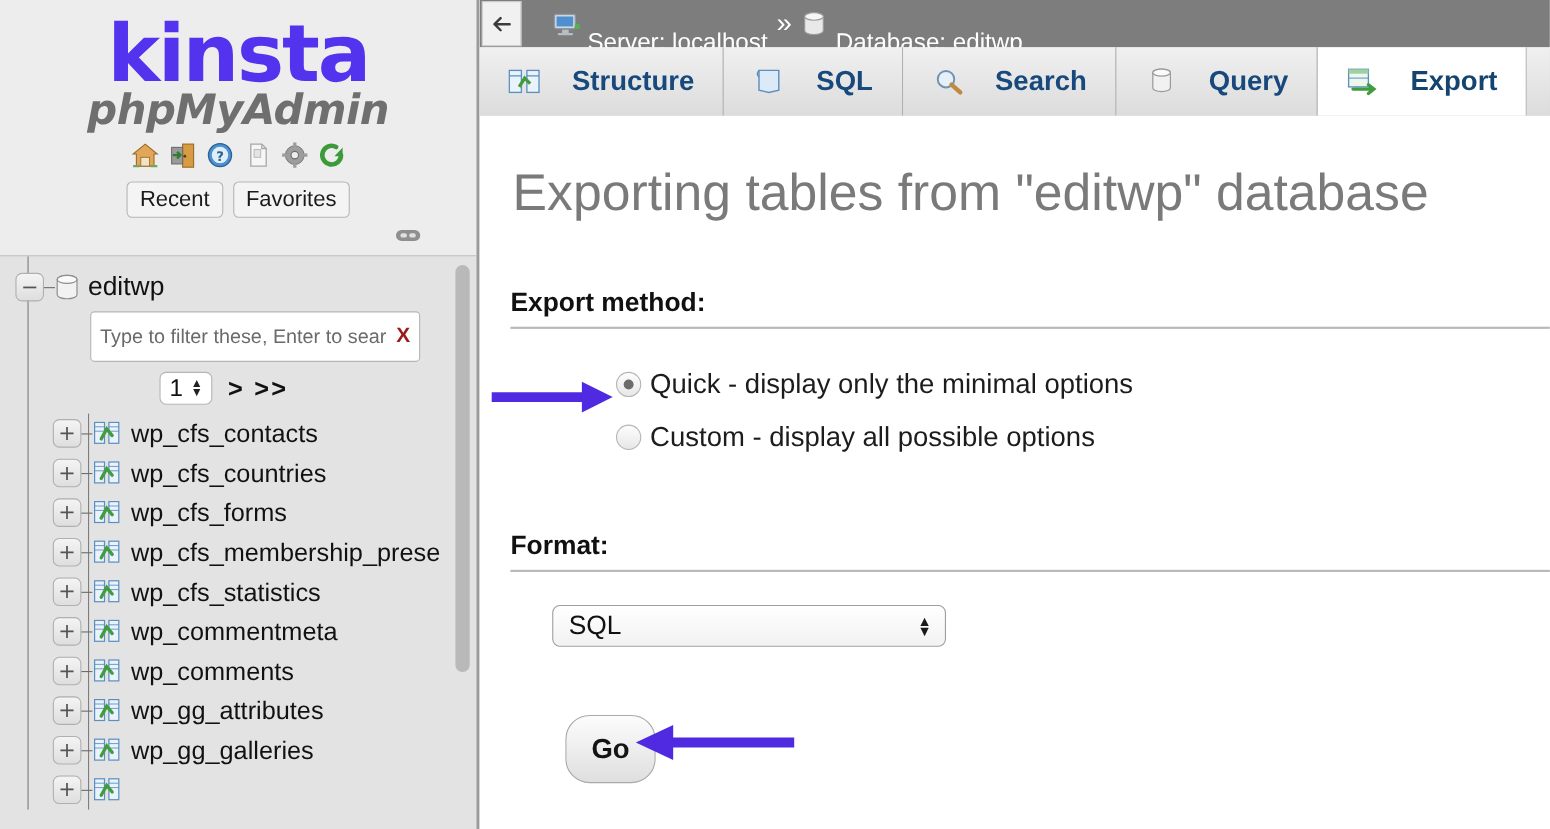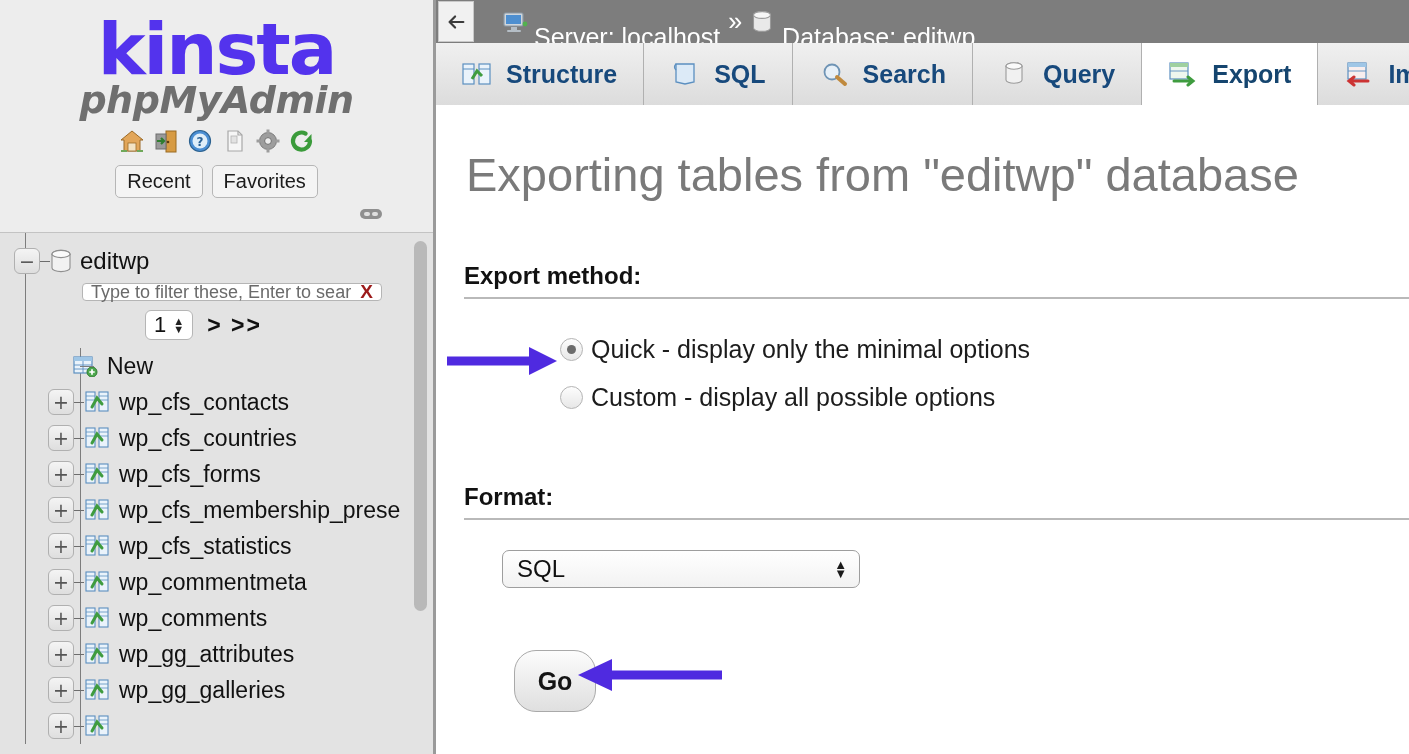--- a/index.html
+++ b/index.html
@@ -54,21 +54,21 @@
     display:flex;align-items:center;justify-content:center;
     font-size:19px;line-height:19px;color:#555;flex:none;cursor:pointer;
     font-family:"DejaVu Sans",sans-serif;
   }
   .dash{width:10px;height:1px;background:#6d6d6d;flex:none;}
   .db-ico{width:22px;height:24px;flex:none;}
   .node-label{font-size:24px;color:#111;margin-left:8px;white-space:nowrap;}
 
   .filter-row{margin:4px 0 0 68px;}
   .filter-box{
-    width:300px;height:18px;background:#fff;border:1px solid #b5b5b5;border-radius:4px;
+    width:300px;height:46px;background:#fff;border:1px solid #b5b5b5;border-radius:4px;
     display:flex;align-items:center;padding:0 8px;box-sizing:border-box;
   }
   .filter-ph{font-size:18px;color:#6a6a6a;flex:1;white-space:nowrap;overflow:hidden;}
   .filter-x{font-size:19px;font-weight:bold;color:#9c1a1a;margin-left:4px;cursor:pointer;}
 
   .pager-row{display:flex;align-items:center;justify-content:center;margin:9px 0 0 -40px;gap:14px;}
   .stepper{
     border:1px solid #b5b5b5;border-radius:6px;background:#fff;
     display:flex;align-items:center;gap:7px;padding:2px 8px;height:30px;box-sizing:border-box;
     cursor:pointer;
@@ -98,30 +98,30 @@
   .topbar{
     height:43px;background:#7d7d7d;display:flex;align-items:center;
     box-sizing:border-box;
   }
   .backbtn{
     width:36px;height:41px;margin:1px 0 1px 2px;background:#f1f1f1;
     border:1px solid #c9c9c9;display:flex;align-items:center;justify-content:center;
     cursor:pointer;box-sizing:border-box;
   }
   .crumbs{display:flex;align-items:center;margin-left:28px;gap:6px;}
-  .crumb-text{font-size:25px;color:#fff;white-space:nowrap;margin-top:32px;}
+  .crumb-text{font-size:22px;color:#fff;white-space:nowrap;margin-top:32px;}
   .crumb-sep{font-size:25px;color:#fff;margin:0 2px;}
   .crumb-ico{width:26px;height:24px;flex:none;}
 
   .tabs{
     height:62px;display:flex;align-items:stretch;
     background:#c9c9c9;
   }
   .tab{
-    display:flex;align-items:center;gap:14px;padding:0 26px;
+    display:flex;align-items:center;gap:28px;padding:0 26px;
     background:linear-gradient(#f0f0f0,#dcdcdc);
     border-right:1px solid #b0b0b0;
     font-size:25px;font-weight:bold;color:#17497c;cursor:pointer;
     box-sizing:border-box;
   }
   .tab.active{background:#fff;color:#15456f;}
   .tab-ico{width:30px;height:26px;flex:none;}
 
   .content{padding:0 0 0 0;position:relative;}
   .page-title{
@@ -281,35 +281,20 @@
           </div>
           <span class="pager-links">
             <span>&gt;</span>
             <span>&gt;&gt;</span>
           </span>
         </div>
 
         <div style="position:relative;margin-top:8px;">
           <div class="vline2"></div>
 
-          <div class="tbl-row new">
-            <span class="hstub"></span>
-            <span class="tbl-ico">
-              <svg viewBox="0 0 26 22" width="26" height="22">
-                <rect x="2" y="2" width="18" height="16" fill="#eaf3fb" stroke="#5b8fc0" stroke-width="1.2"></rect>
-                <rect x="2" y="2" width="18" height="4" fill="#9fc6e6"></rect>
-                <line x1="2" y1="10" x2="20" y2="10" stroke="#5b8fc0" stroke-width="0.9"></line>
-                <line x1="2" y1="14" x2="20" y2="14" stroke="#5b8fc0" stroke-width="0.9"></line>
-                <line x1="11" y1="6" x2="11" y2="18" stroke="#5b8fc0" stroke-width="0.9"></line>
-                <circle cx="20" cy="17" r="5" fill="#4ea84e" stroke="#2f7d2f" stroke-width="1"></circle>
-                <path d="M20 14.3 V19.7 M17.3 17 H22.7" stroke="#fff" stroke-width="1.7"></path>
-              </svg>
-            </span>
-            <span class="tbl-name">New</span>
-          </div>
 
           <div id="table-rows">
               <div class="tbl-row">
                 <span class="pm">+</span>
                 <span class="dash"></span>
                 <span class="tbl-ico"><svg viewBox="0 0 26 22" width="26" height="22">
                     <rect x="2" y="1" width="9" height="19" fill="#eaf3fb" stroke="#5b8fc0" stroke-width="1.1"></rect>
                     <rect x="15" y="1" width="9" height="19" fill="#eaf3fb" stroke="#5b8fc0" stroke-width="1.1"></rect>
                     <line x1="2" y1="5" x2="11" y2="5" stroke="#5b8fc0" stroke-width="0.8"></line>
                     <line x1="15" y1="5" x2="24" y2="5" stroke="#5b8fc0" stroke-width="0.8"></line>

